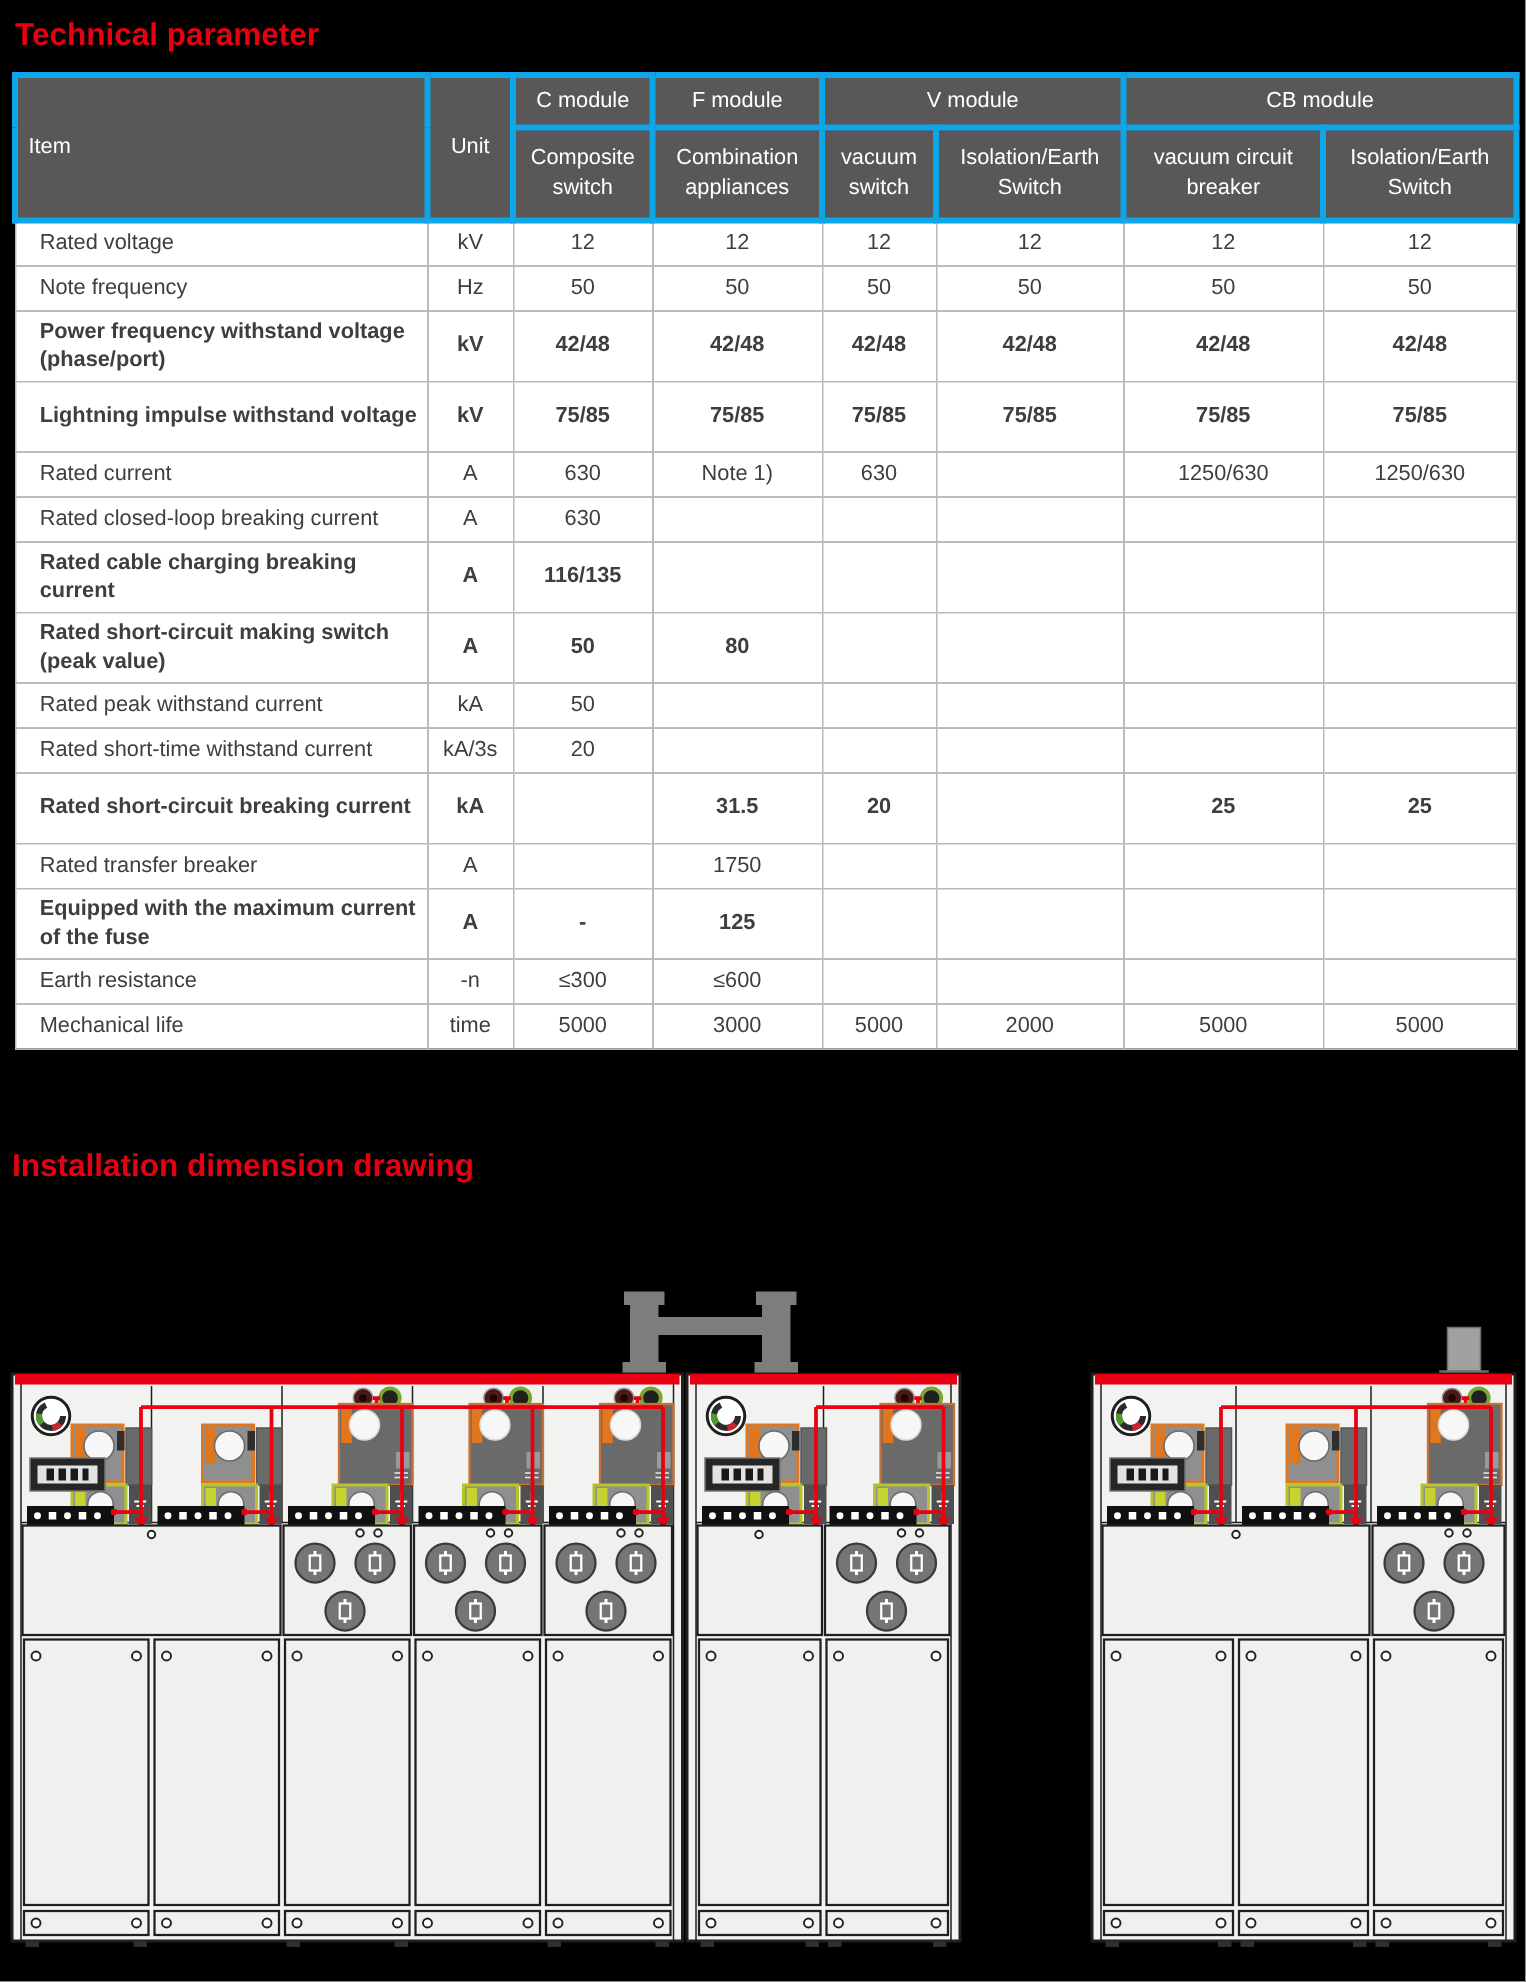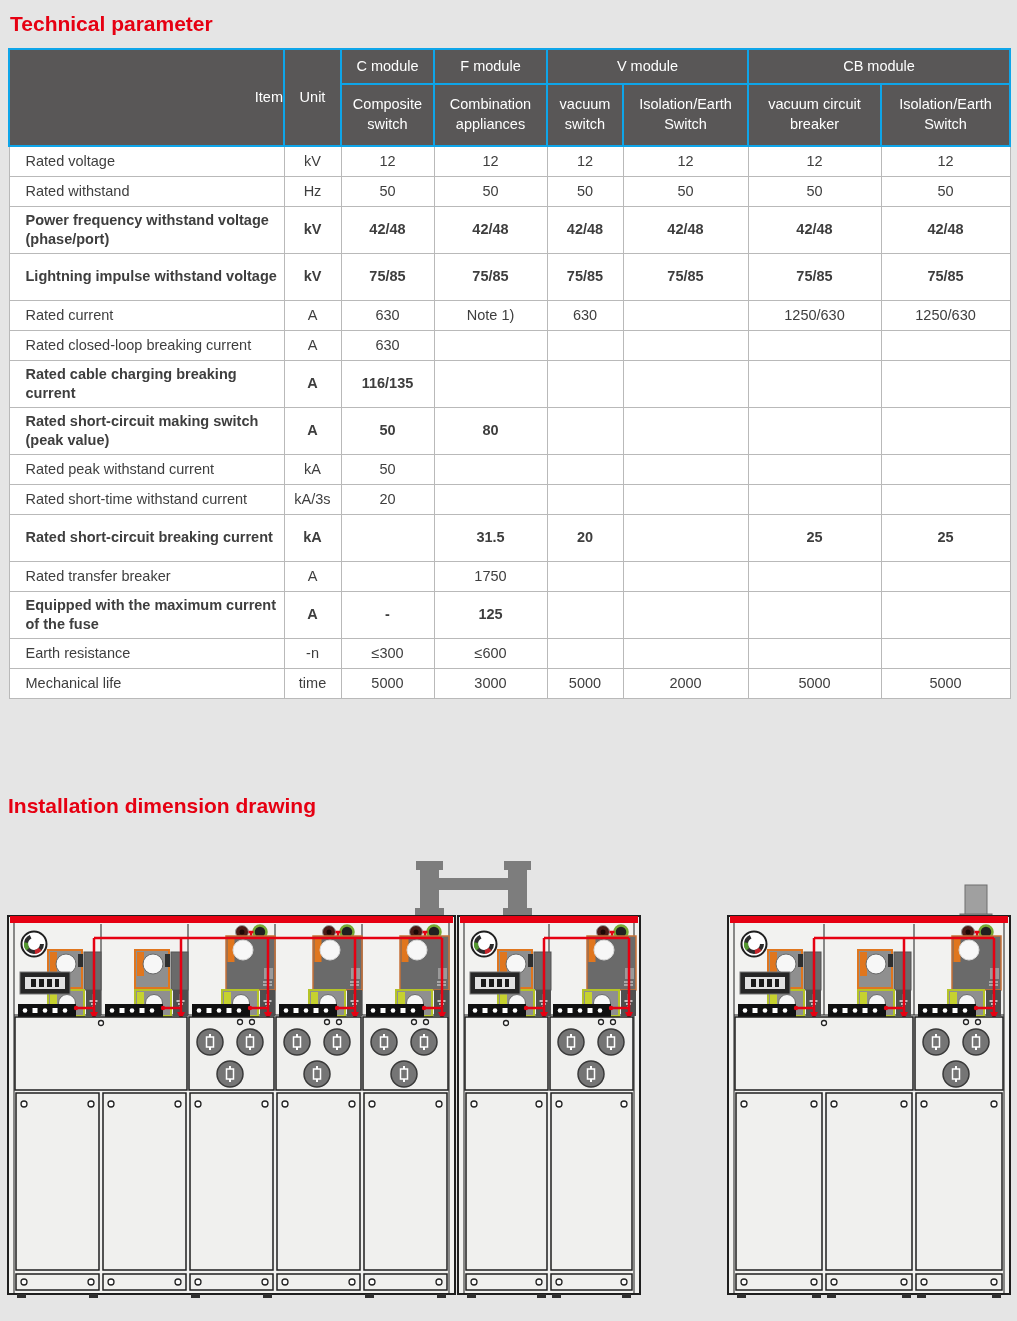--- a/index.html
+++ b/index.html
@@ -4,36 +4,36 @@
 <style>
   :root{
     --accent:#e60012;
     --header-bg:#595757;
     --body-text:#3e3e3e;
     --grid:#b9b9b9;
   }
   *{box-sizing:border-box;margin:0;padding:0;}
   html,body{background:#fff;}
   body{font-family:"Liberation Sans", sans-serif;}
-  #stage{position:relative;width:1017px;height:1321px;background:#e5e5e5;overflow:hidden;}
+  #stage{position:relative;width:1017px;height:1321px;background:#000000;overflow:hidden;}
 
   .sec-title{position:absolute;left:10px;color:var(--accent);font-size:21px;font-weight:bold;}
   #title-1{top:12px;}
-  #title-2{top:794px;left:8px;}
+  #title-2{top:766px;left:8px;}
 
   #tbl-wrap{position:absolute;left:8px;top:48px;}
   table{border-collapse:collapse;table-layout:fixed;width:1001px;}
   thead th{
     background:var(--header-bg);color:#fff;font-weight:normal;
-    border:2px solid #0ea5e9;font-size:14.5px;text-align:center;vertical-align:middle;
+    border:4px solid #0ea5e9;font-size:14.5px;text-align:center;vertical-align:middle;
     line-height:1.35;
   }
   tr.h1 th{height:35px;}
   tr.h2 th{height:62px;text-align:center;}
-  th.item-h{text-align:right;padding-left:7px;}
+  th.item-h{text-align:left;padding-left:7px;}
   tbody td{
     border:1px solid var(--grid);color:var(--body-text);font-size:14.5px;
     text-align:center;vertical-align:middle;padding:2px 4px;background:#fff;line-height:1.3;
   }
   tbody td.item{text-align:left;padding-left:16px;}
   tbody tr{height:30px;}
   tbody tr.tall{height:47px;font-weight:bold;}
 
   #drawing{position:absolute;left:0;top:850px;}
   .rl{stroke:var(--accent);stroke-width:2.5;fill:none;}
@@ -87,21 +87,21 @@
             <td class="item">Rated voltage</td>
             <td class="unit">kV</td>
             <td class="val">12</td>
             <td class="val">12</td>
             <td class="val">12</td>
             <td class="val">12</td>
             <td class="val">12</td>
             <td class="val">12</td>
           </tr>
           <tr>
-            <td class="item">Rated withstand</td>
+            <td class="item">Note frequency</td>
             <td class="unit">Hz</td>
             <td class="val">50</td>
             <td class="val">50</td>
             <td class="val">50</td>
             <td class="val">50</td>
             <td class="val">50</td>
             <td class="val">50</td>
           </tr>
           <tr class="tall">
             <td class="item">Power frequency withstand voltage (phase/port)</td>

